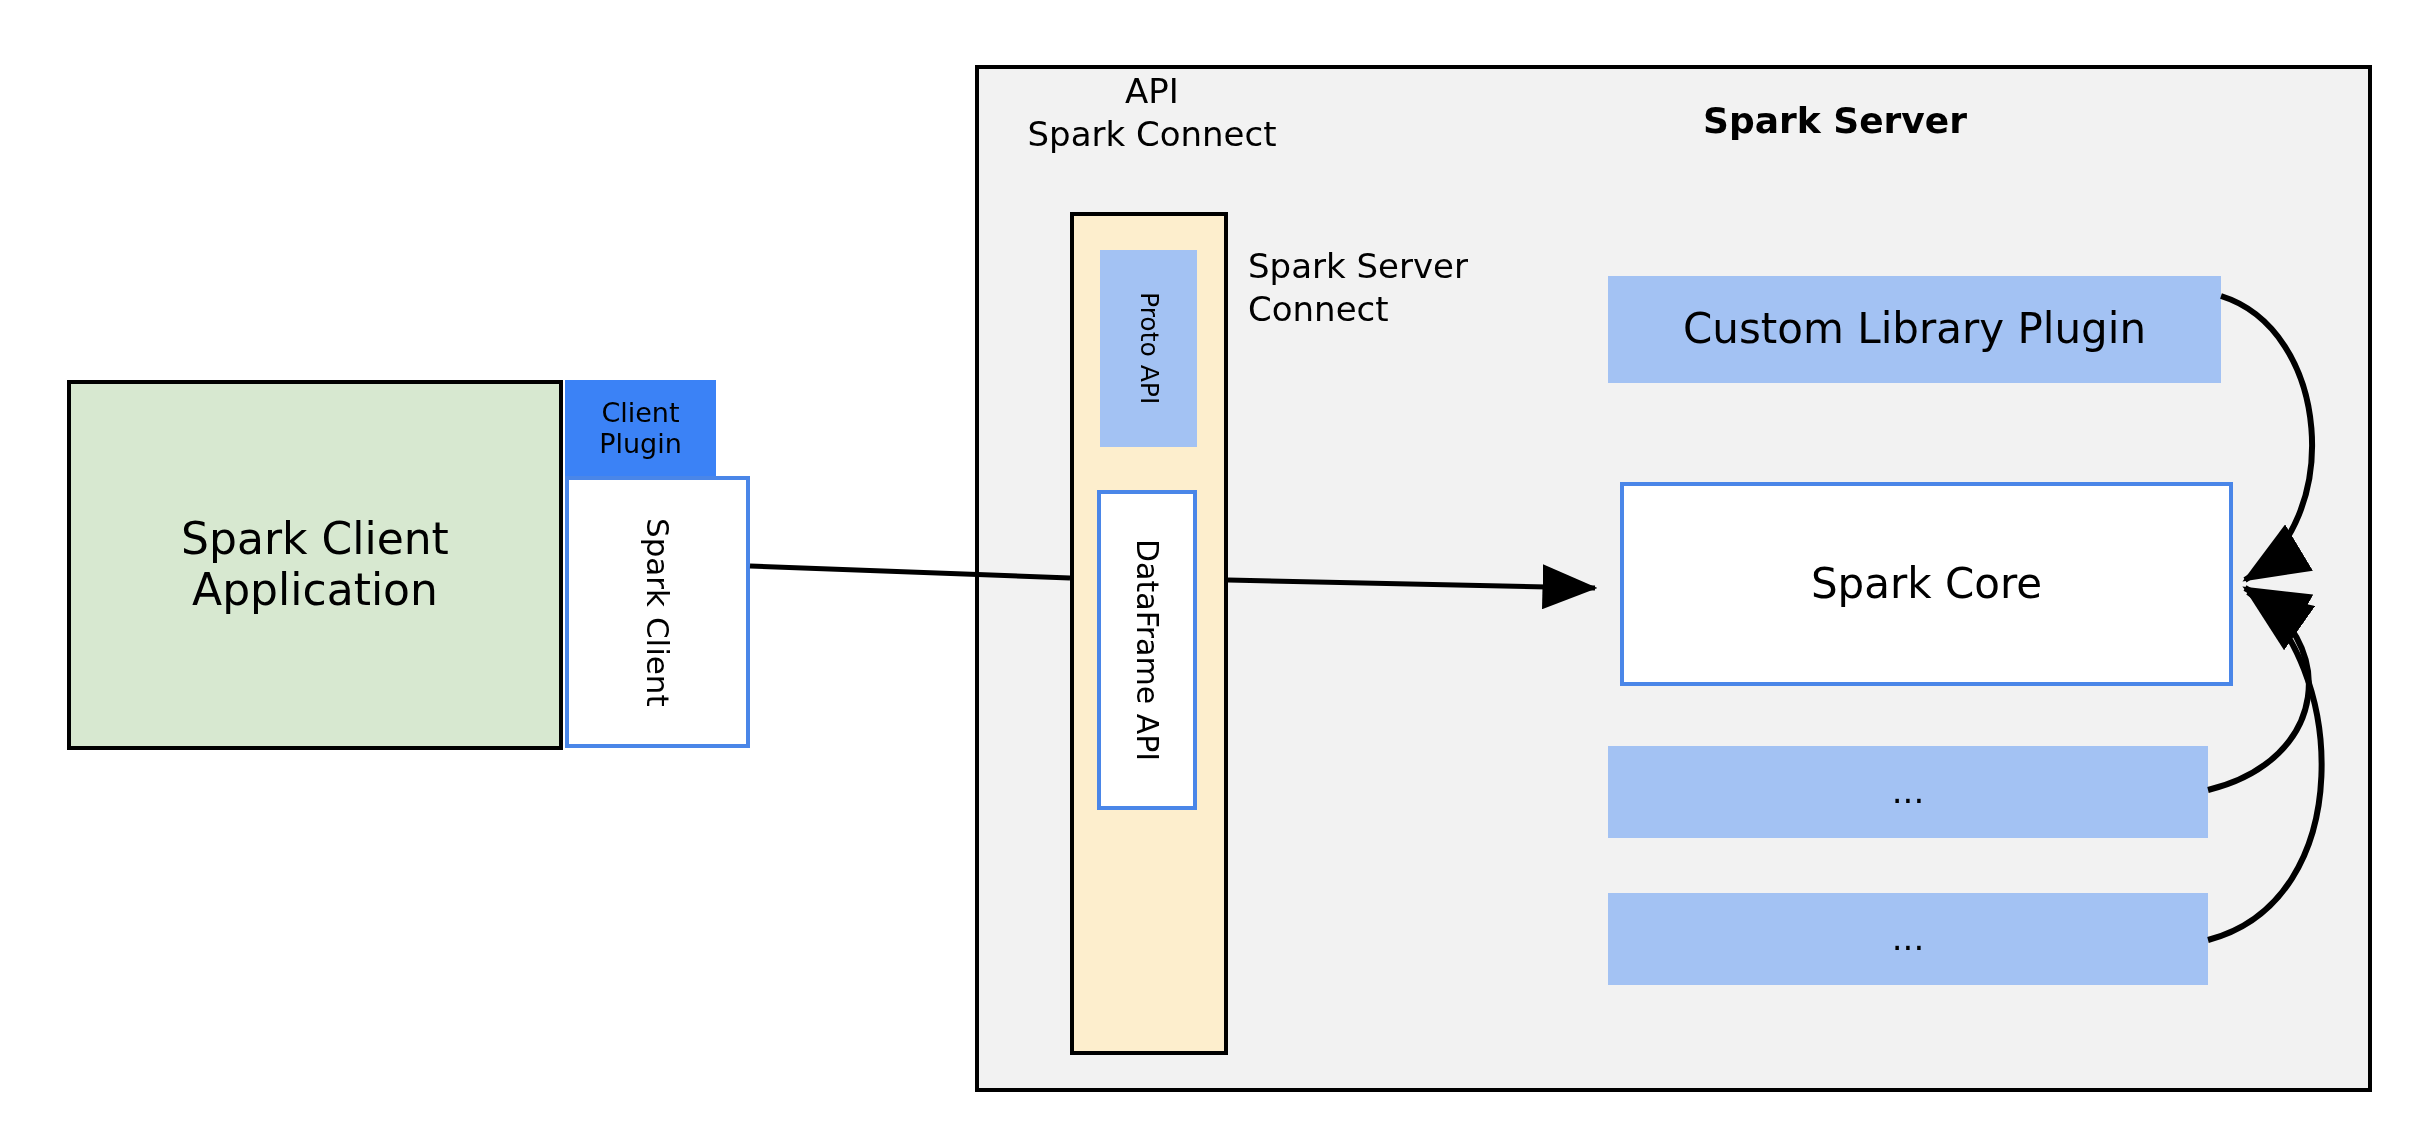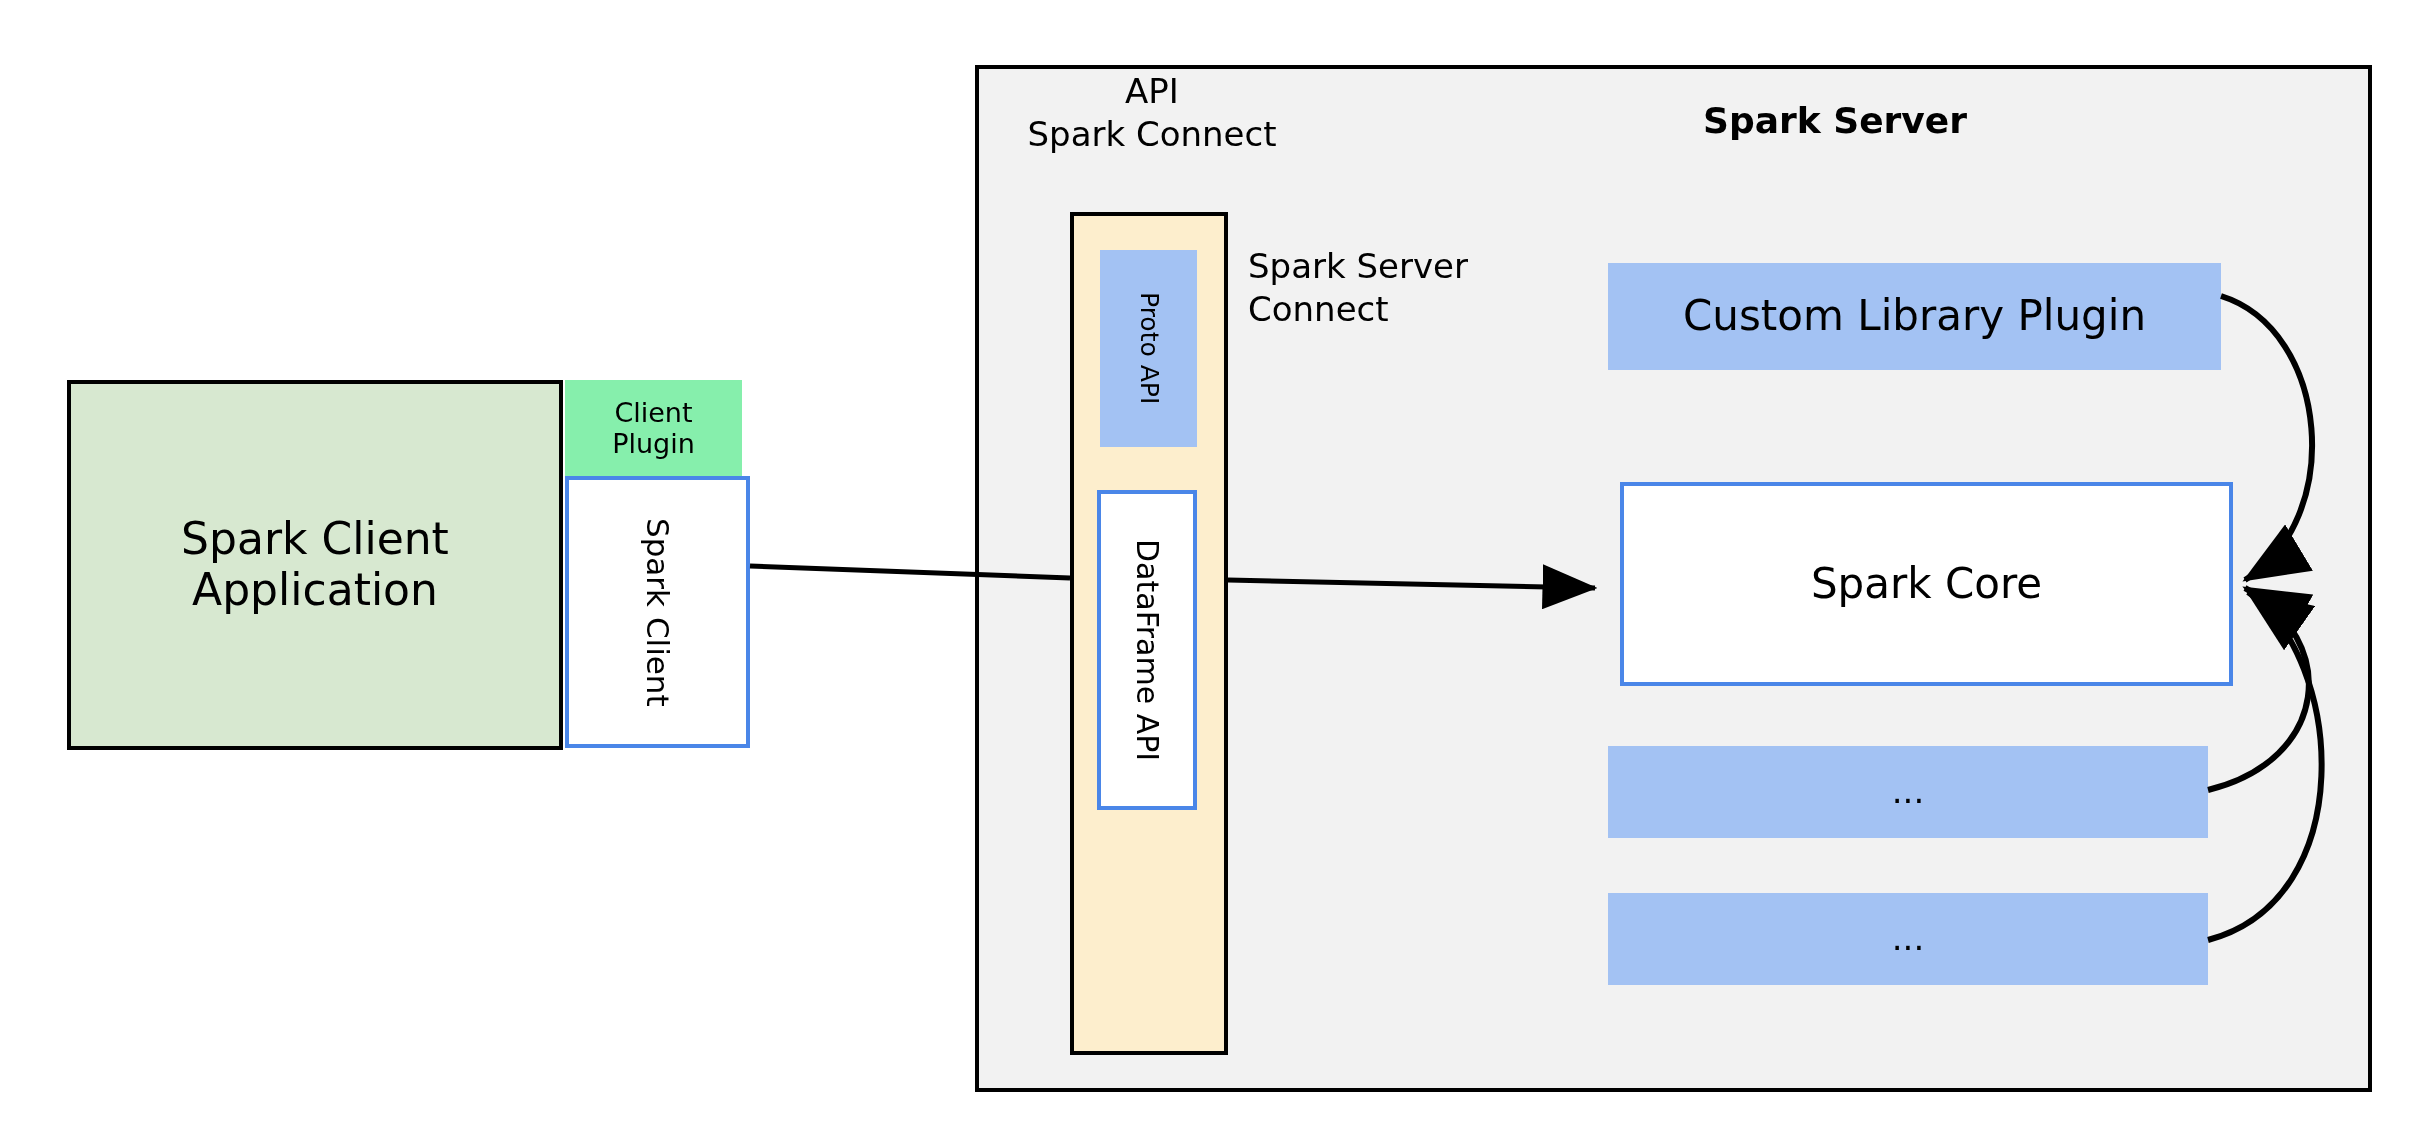--- a/index.html
+++ b/index.html
@@ -41,23 +41,23 @@
     height: 370px;
     background: #d7e8d0;
     border: 4px solid #000000;
     font-size: 44px;
   }
 
   
   #client-package {
     left: 565px;
     top: 380px;
-    width: 177px;
+    width: 151px;
     height: 96px;
-    background: #86efac;
+    background: #3b82f6;
     border: 0;
     font-size: 27px;
   }
 
   
   #spark-client {
     left: 565px;
     top: 476px;
     width: 185px;
     height: 272px;
@@ -138,21 +138,21 @@
     width: 100px;
     height: 320px;
     background: #ffffff;
     border: 4px solid #4a86e8;
     font-size: 30px;
   }
 
   
   #custom-library-plugin {
     left: 1608px;
-    top: 263px;
+    top: 276px;
     width: 613px;
     height: 107px;
     background: #a3c2f3;
     border: 0;
     font-size: 42px;
   }
 
   #spark-core {
     left: 1608px;
     top: 482px;

